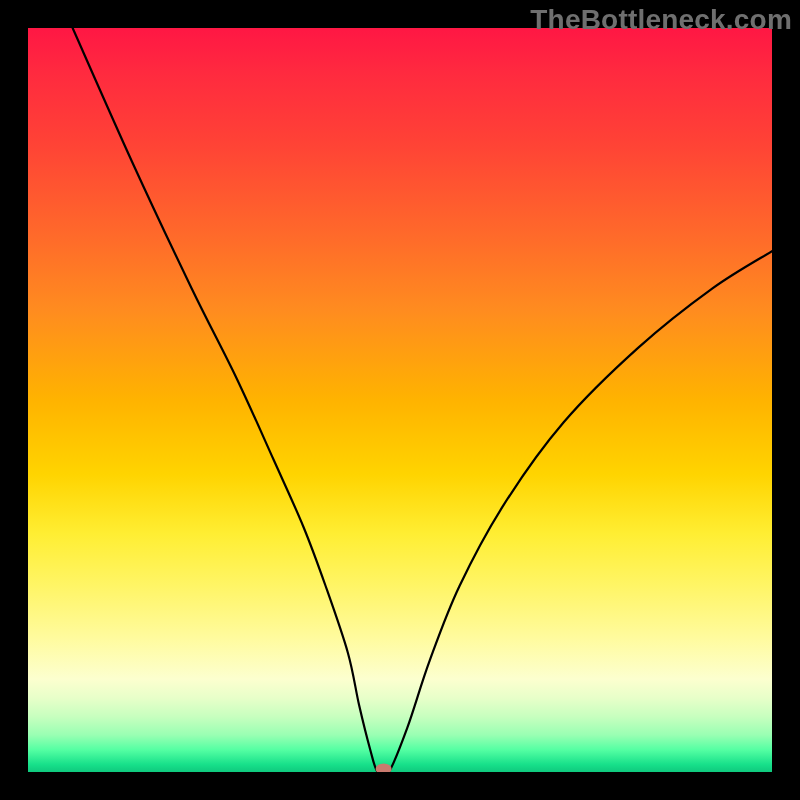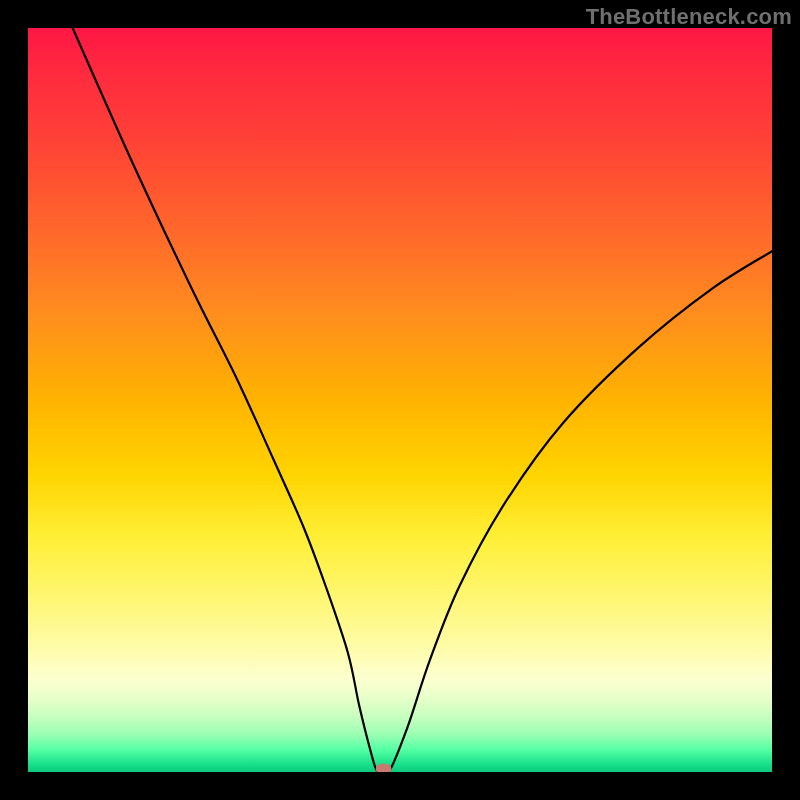--- a/index.html
+++ b/index.html
@@ -65,21 +65,21 @@
   }
   .marker {
     fill: #c97a6e;
     stroke: none;
   }
   .watermark {
     position: absolute;
     top: 4px;
     right: 8px;
     color: #6f6f6f;
-    font-size: 22px;
+    font-size: 28px;
     font-weight: 600;
     letter-spacing: 0.2px;
     user-select: none;
   }
 </style>
 </head>
 <body>
 
 <div class="frame">
   <div class="plot-area">

